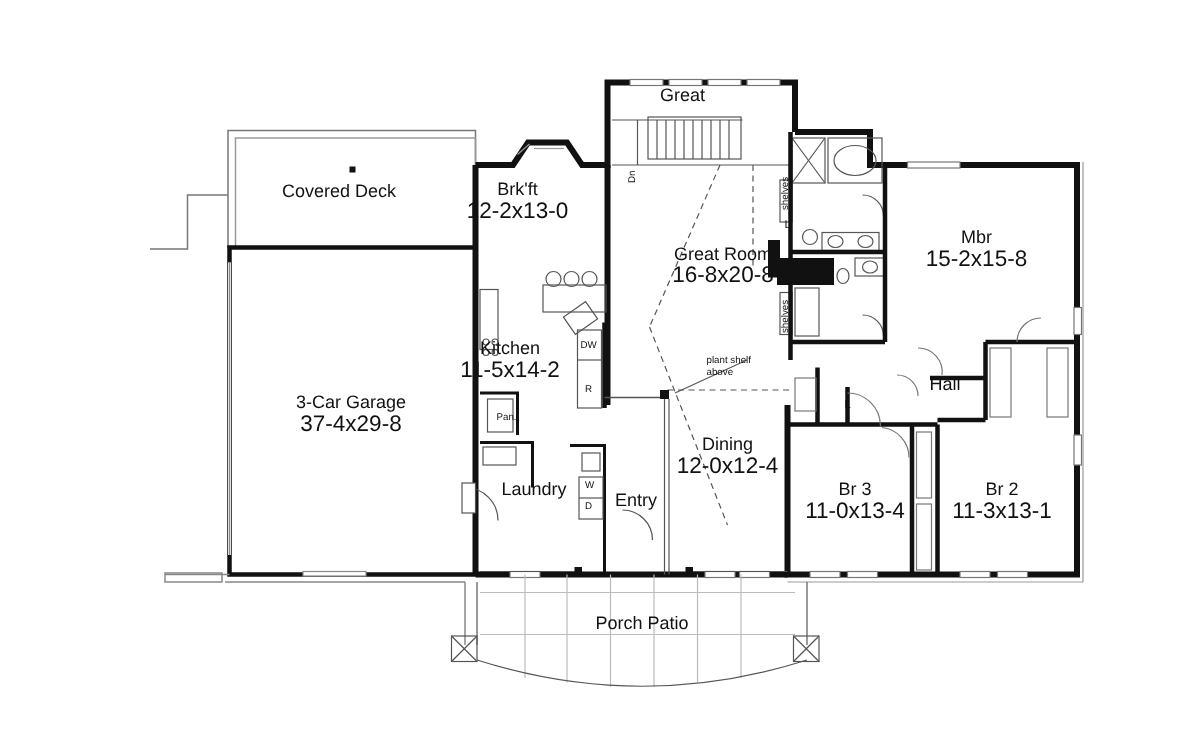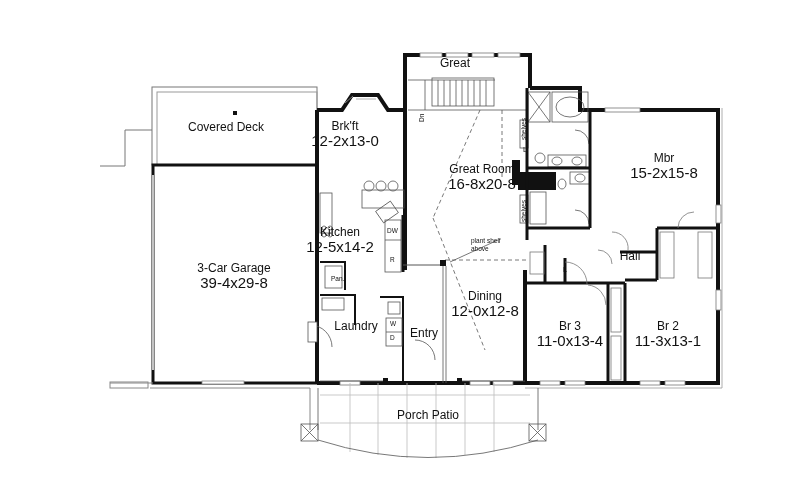--- a/index.html
+++ b/index.html
@@ -226,38 +226,38 @@
     <span class="name">Covered Deck</span>
   </div>
 <div class="lbl" style="left:345px;top:120px;">
     <span class="name">Brk'ft</span>
     <span class="dim">12-2x13-0</span>
   </div>
 <div class="lbl" style="left:482px;top:163px;">
     <span class="name">Great Room</span>
     <span class="dim">16-8x20-8</span>
   </div>
-<div class="lbl" style="left:651px;top:152px;margin-left:13px;">
+<div class="lbl" style="left:651px;top:152px;">
     <span class="name">Mbr</span>
     <span class="dim">15-2x15-8</span>
   </div>
 <div class="lbl" style="left:340px;top:226px;">
     <span class="name">Kitchen</span>
-    <span class="dim">12-5x14-2</span>
+    <span class="dim">11-5x14-2</span>
   </div>
 <div class="lbl" style="left:234px;top:262px;">
     <span class="name">3-Car Garage</span>
-    <span class="dim">39-4x29-8</span>
+    <span class="dim">37-4x29-8</span>
   </div>
 <div class="lbl" style="left:598px;top:250px;margin-left:32px;">
     <span class="name">Hall</span>
   </div>
 <div class="lbl" style="left:485px;top:290px;">
     <span class="name">Dining</span>
-    <span class="dim">12-0x12-8</span>
+    <span class="dim">12-0x12-4</span>
   </div>
 <div class="lbl" style="left:570px;top:320px;">
     <span class="name">Br  3</span>
     <span class="dim">11-0x13-4</span>
   </div>
 <div class="lbl" style="left:668px;top:320px;">
     <span class="name">Br  2</span>
     <span class="dim">11-3x13-1</span>
   </div>
 <div class="lbl" style="left:356px;top:320px;">

